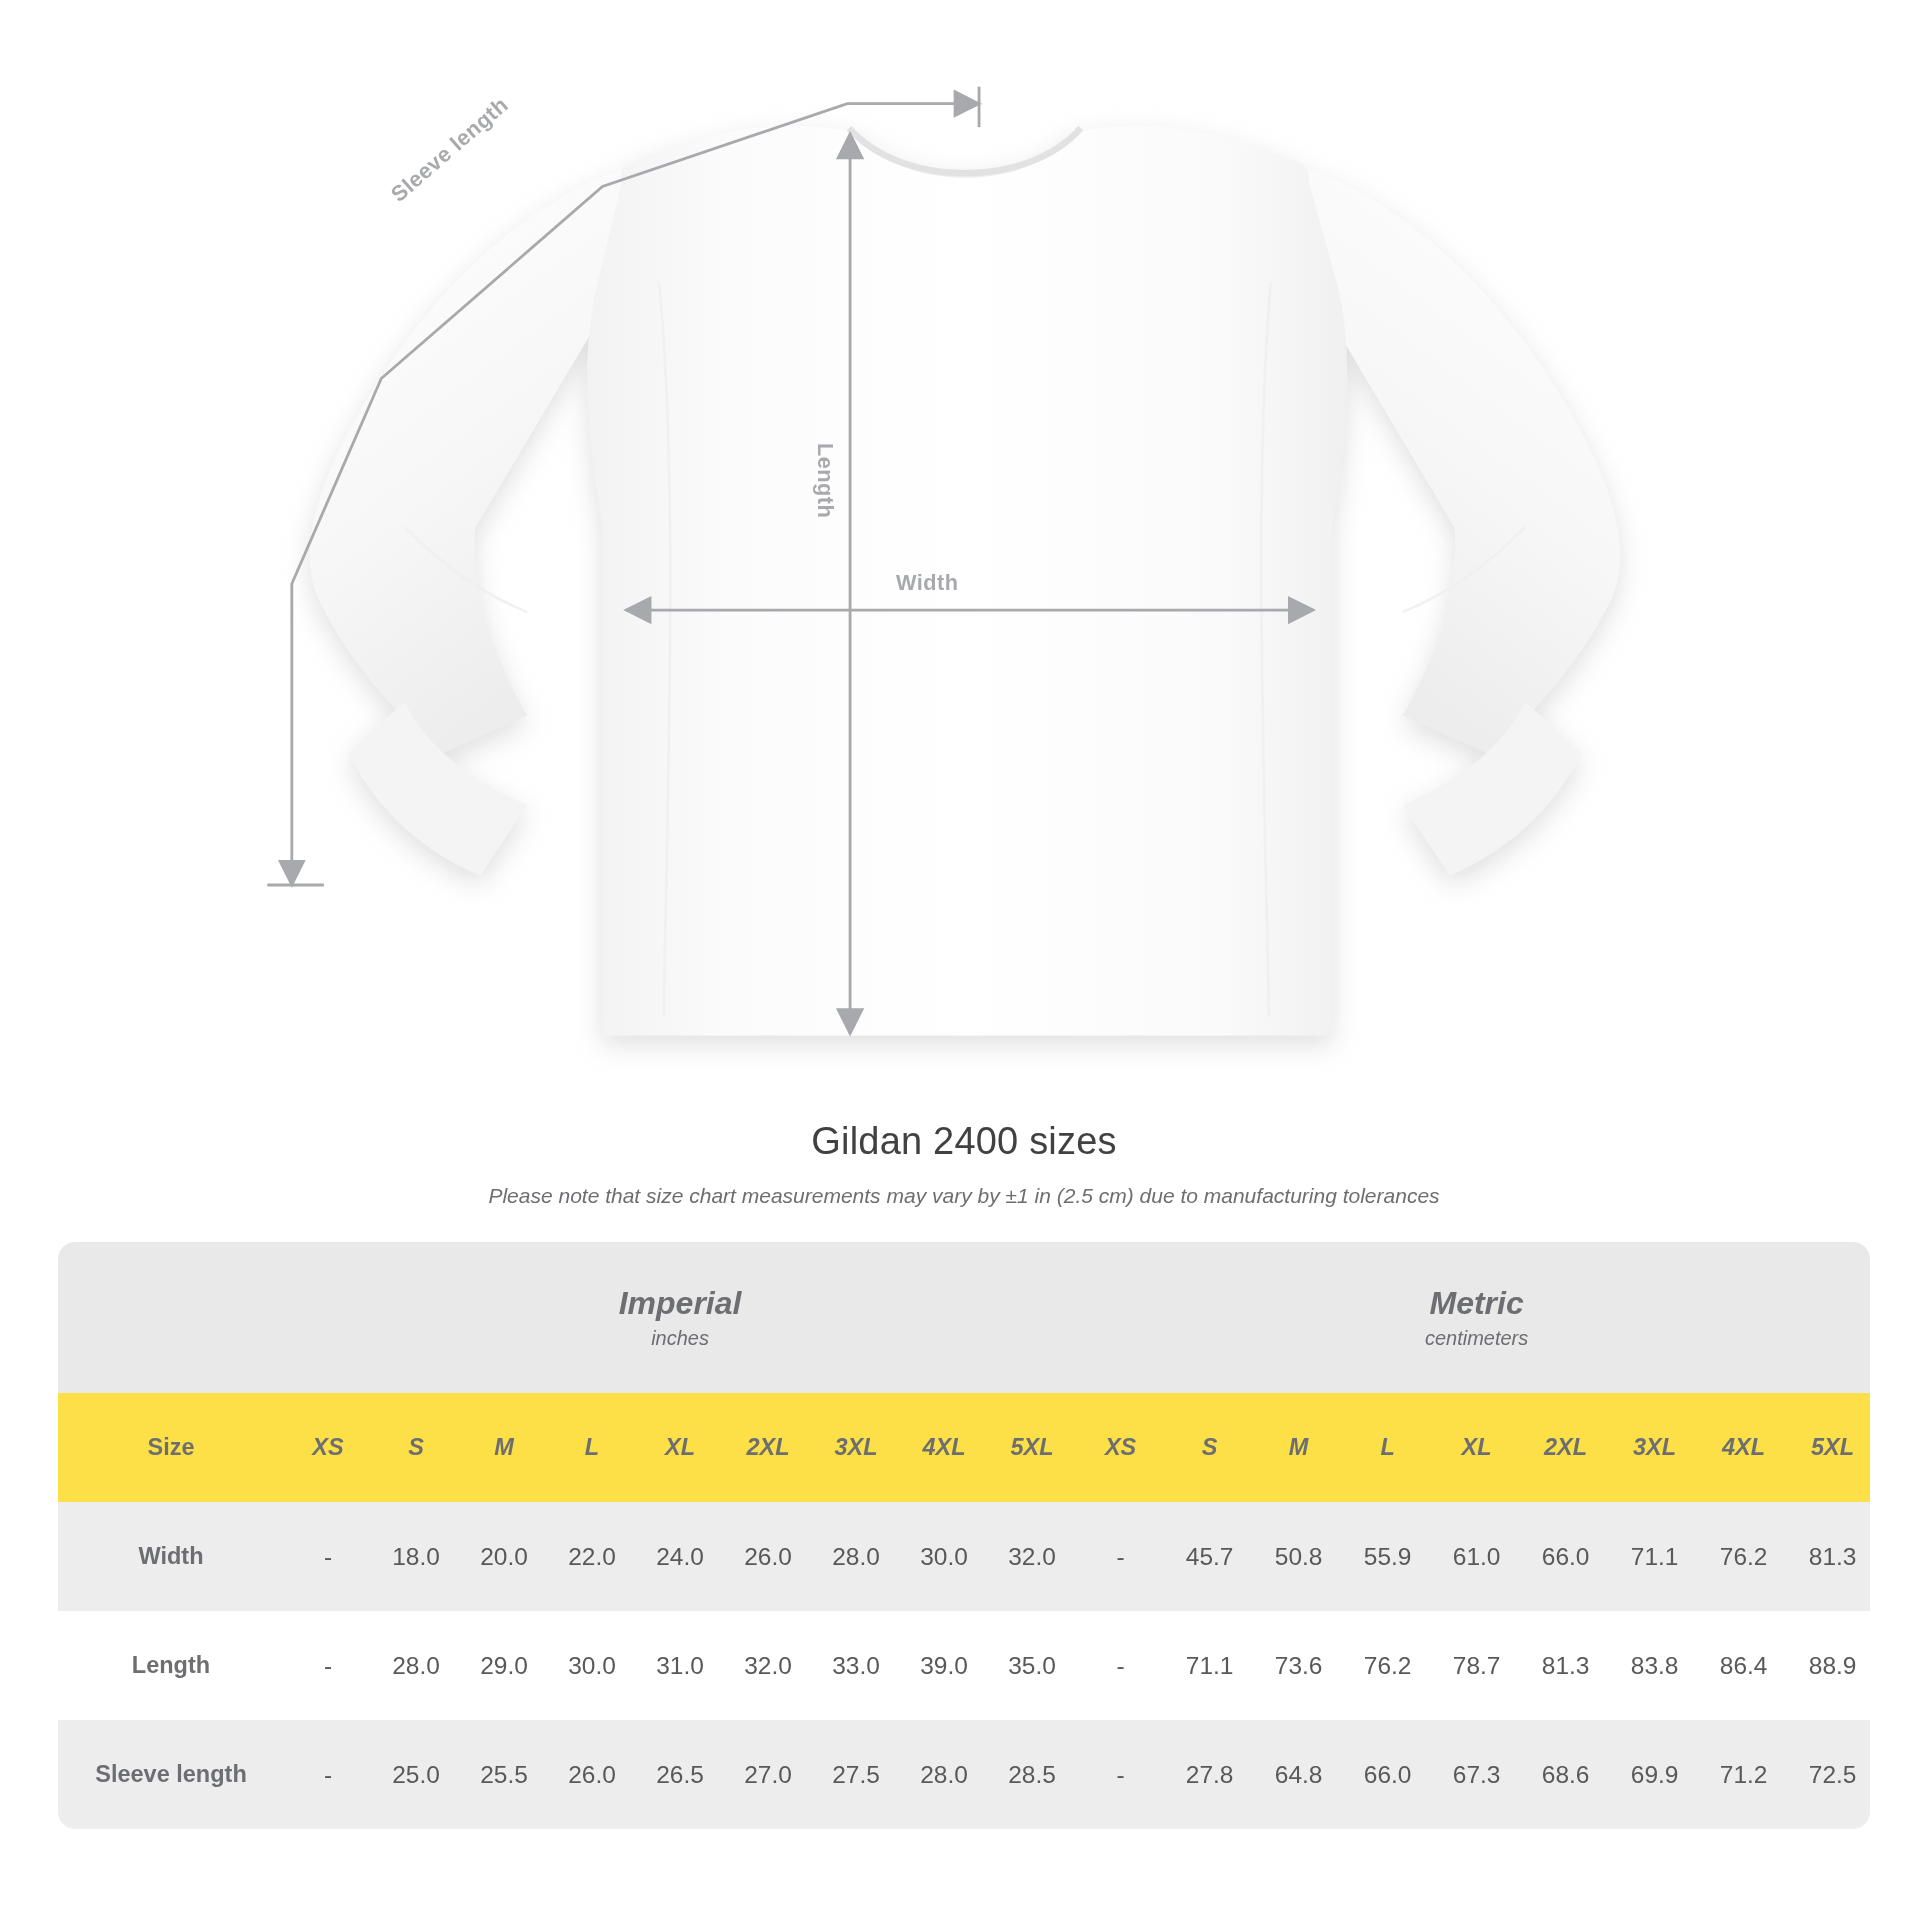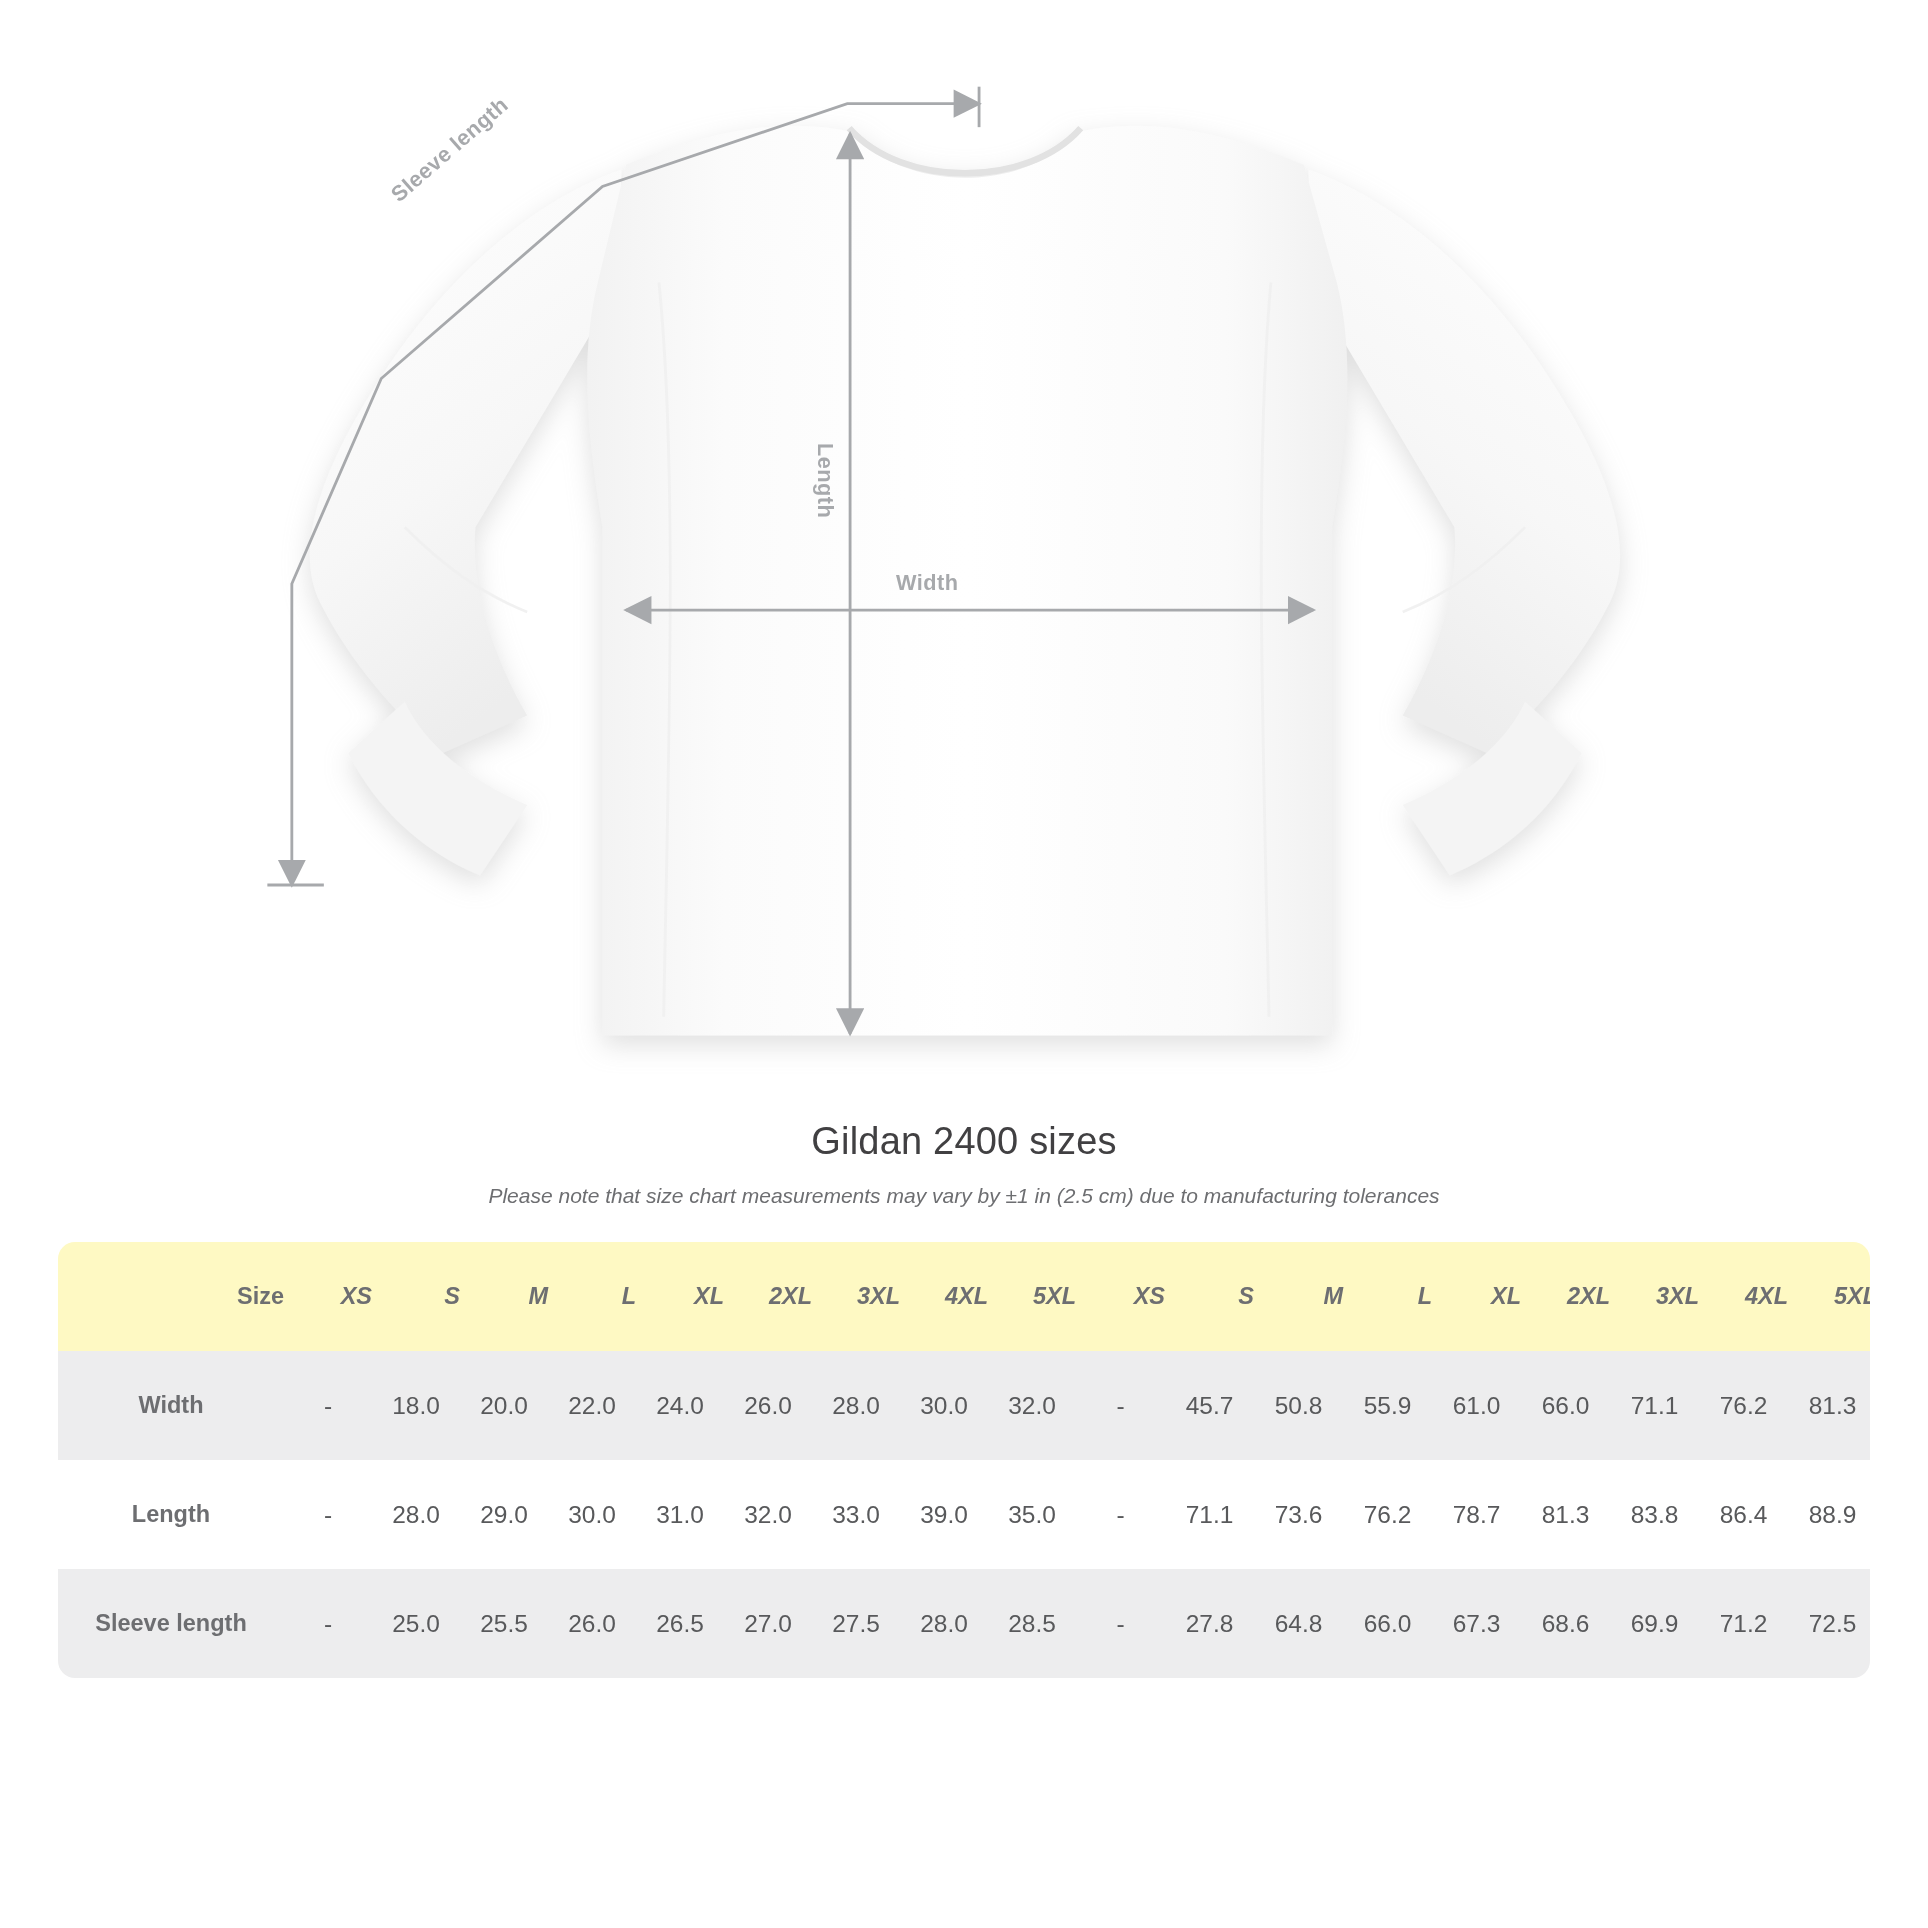--- a/index.html
+++ b/index.html
@@ -141,21 +141,21 @@
     font-style: italic;
   }
   .value-cell {
     text-align: center;
     font-size: 24.5px;
     color: #58595b;
     height: 109px;
     vertical-align: middle;
   }
 
-  tr.head-row td, tr.head-row th { background: #fef9c3; text-align: right; }
+  tr.head-row td, tr.head-row th { background: #fde047; }
   tr.band td { background: #ededee; }
   tr.plain td { background: #ffffff; }
 </style>
 </head>
 <body>
 
 <div class="page">
 
   <div class="garment-area">
     <svg class="garment-svg" width="1928" height="1111" viewBox="0 0 2048 1180">
@@ -255,20 +255,31 @@
   </div>
 
   <div class="table-wrap">
     <table class="size-table">
       <colgroup>
         <col style="width:226px">
         <col span="9" style="width:88px">
         <col span="9" style="width:89px">
       </colgroup>
       <tbody>
+        <tr>
+          <td class="corner-cell"></td>
+          <td class="unit-header-cell" colspan="9">
+            <div class="unit-name">Imperial</div>
+            <div class="unit-sub">inches</div>
+          </td>
+          <td class="unit-header-cell" colspan="9">
+            <div class="unit-name">Metric</div>
+            <div class="unit-sub">centimeters</div>
+          </td>
+        </tr>
 
         <tr class="head-row">
           <td class="row-label">Size</td>
           <td class="size-head-cell">XS</td>
           <td class="size-head-cell">S</td>
           <td class="size-head-cell">M</td>
           <td class="size-head-cell">L</td>
           <td class="size-head-cell">XL</td>
           <td class="size-head-cell">2XL</td>
           <td class="size-head-cell">3XL</td>

